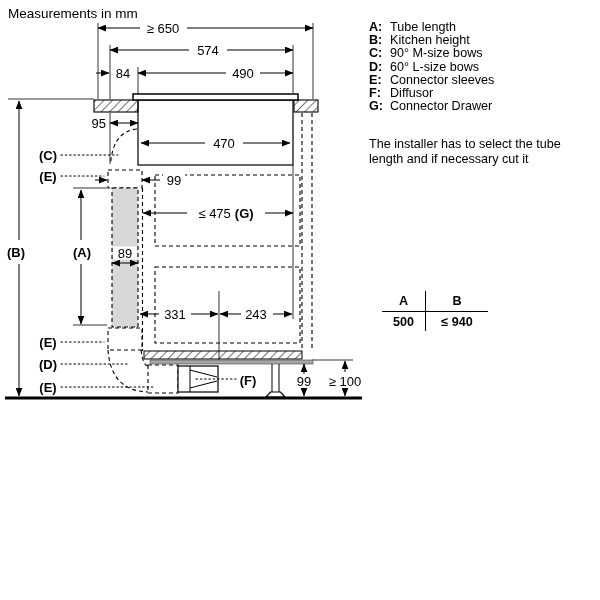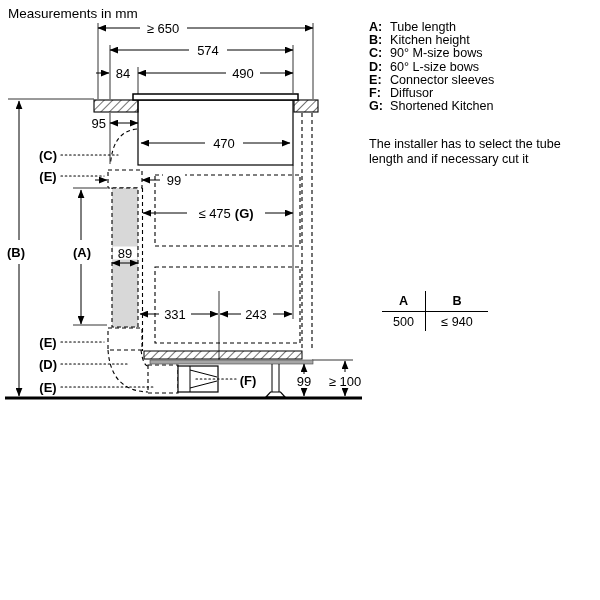--- a/index.html
+++ b/index.html
@@ -5,21 +5,21 @@
   html,body{margin:0;padding:0;}
   body{width:600px;height:600px;background:#fff;position:relative;overflow:hidden;
        font-family:"Liberation Sans",sans-serif;color:#000;}
   .abs{position:absolute;}
   #title{left:8px;top:6px;font-size:13.5px;text-align:center;}
   #legend{left:369px;top:21px;font-size:12.6px;line-height:13.2px;}
   .legrow{display:flex;}
   .legrow b{width:21px;flex:0 0 21px;}
   #note{left:369px;top:137px;font-size:12.6px;line-height:15.2px;width:230px;}
   #abtable{left:382px;top:291px;width:106px;font-size:12.6px;}
-  .trow{display:flex;height:19px;align-items:center;}
+  .trow{display:flex;height:19px;align-items:center;font-weight:bold;}
   .trow.head{height:20px;font-weight:bold;}
   .ca{width:43px;flex:0 0 43px;text-align:center;border-right:1px solid #000;height:100%;
       display:flex;align-items:center;justify-content:center;}
   .cb{flex:1;text-align:center;height:100%;display:flex;align-items:center;justify-content:center;}
   .trow.r1,.trow.r2{border-top:1px solid #000;}
   svg{position:absolute;left:0;top:0;}
   svg text{font-family:"Liberation Sans",sans-serif;font-size:13px;fill:#000;}
   svg text.lbl{font-weight:bold;}
   .ln{stroke:#000;stroke-width:1;fill:none;}
   .thin{stroke:#000;stroke-width:0.8;fill:none;}
@@ -54,21 +54,21 @@
   <div class="legrow">
       <b>E:</b>
       <span>Connector sleeves</span>
     </div>
   <div class="legrow">
       <b>F:</b>
       <span>Diffusor</span>
     </div>
   <div class="legrow">
       <b>G:</b>
-      <span>Shortened Kitchen</span>
+      <span>Connector Drawer</span>
     </div>
 </div>
 
 <div class="abs" id="note">
   <div>The installer has to select the tube</div>
   <div>length and if necessary cut it</div>
 </div>
 
 <div class="abs" id="abtable">
   <div class="trow head">

